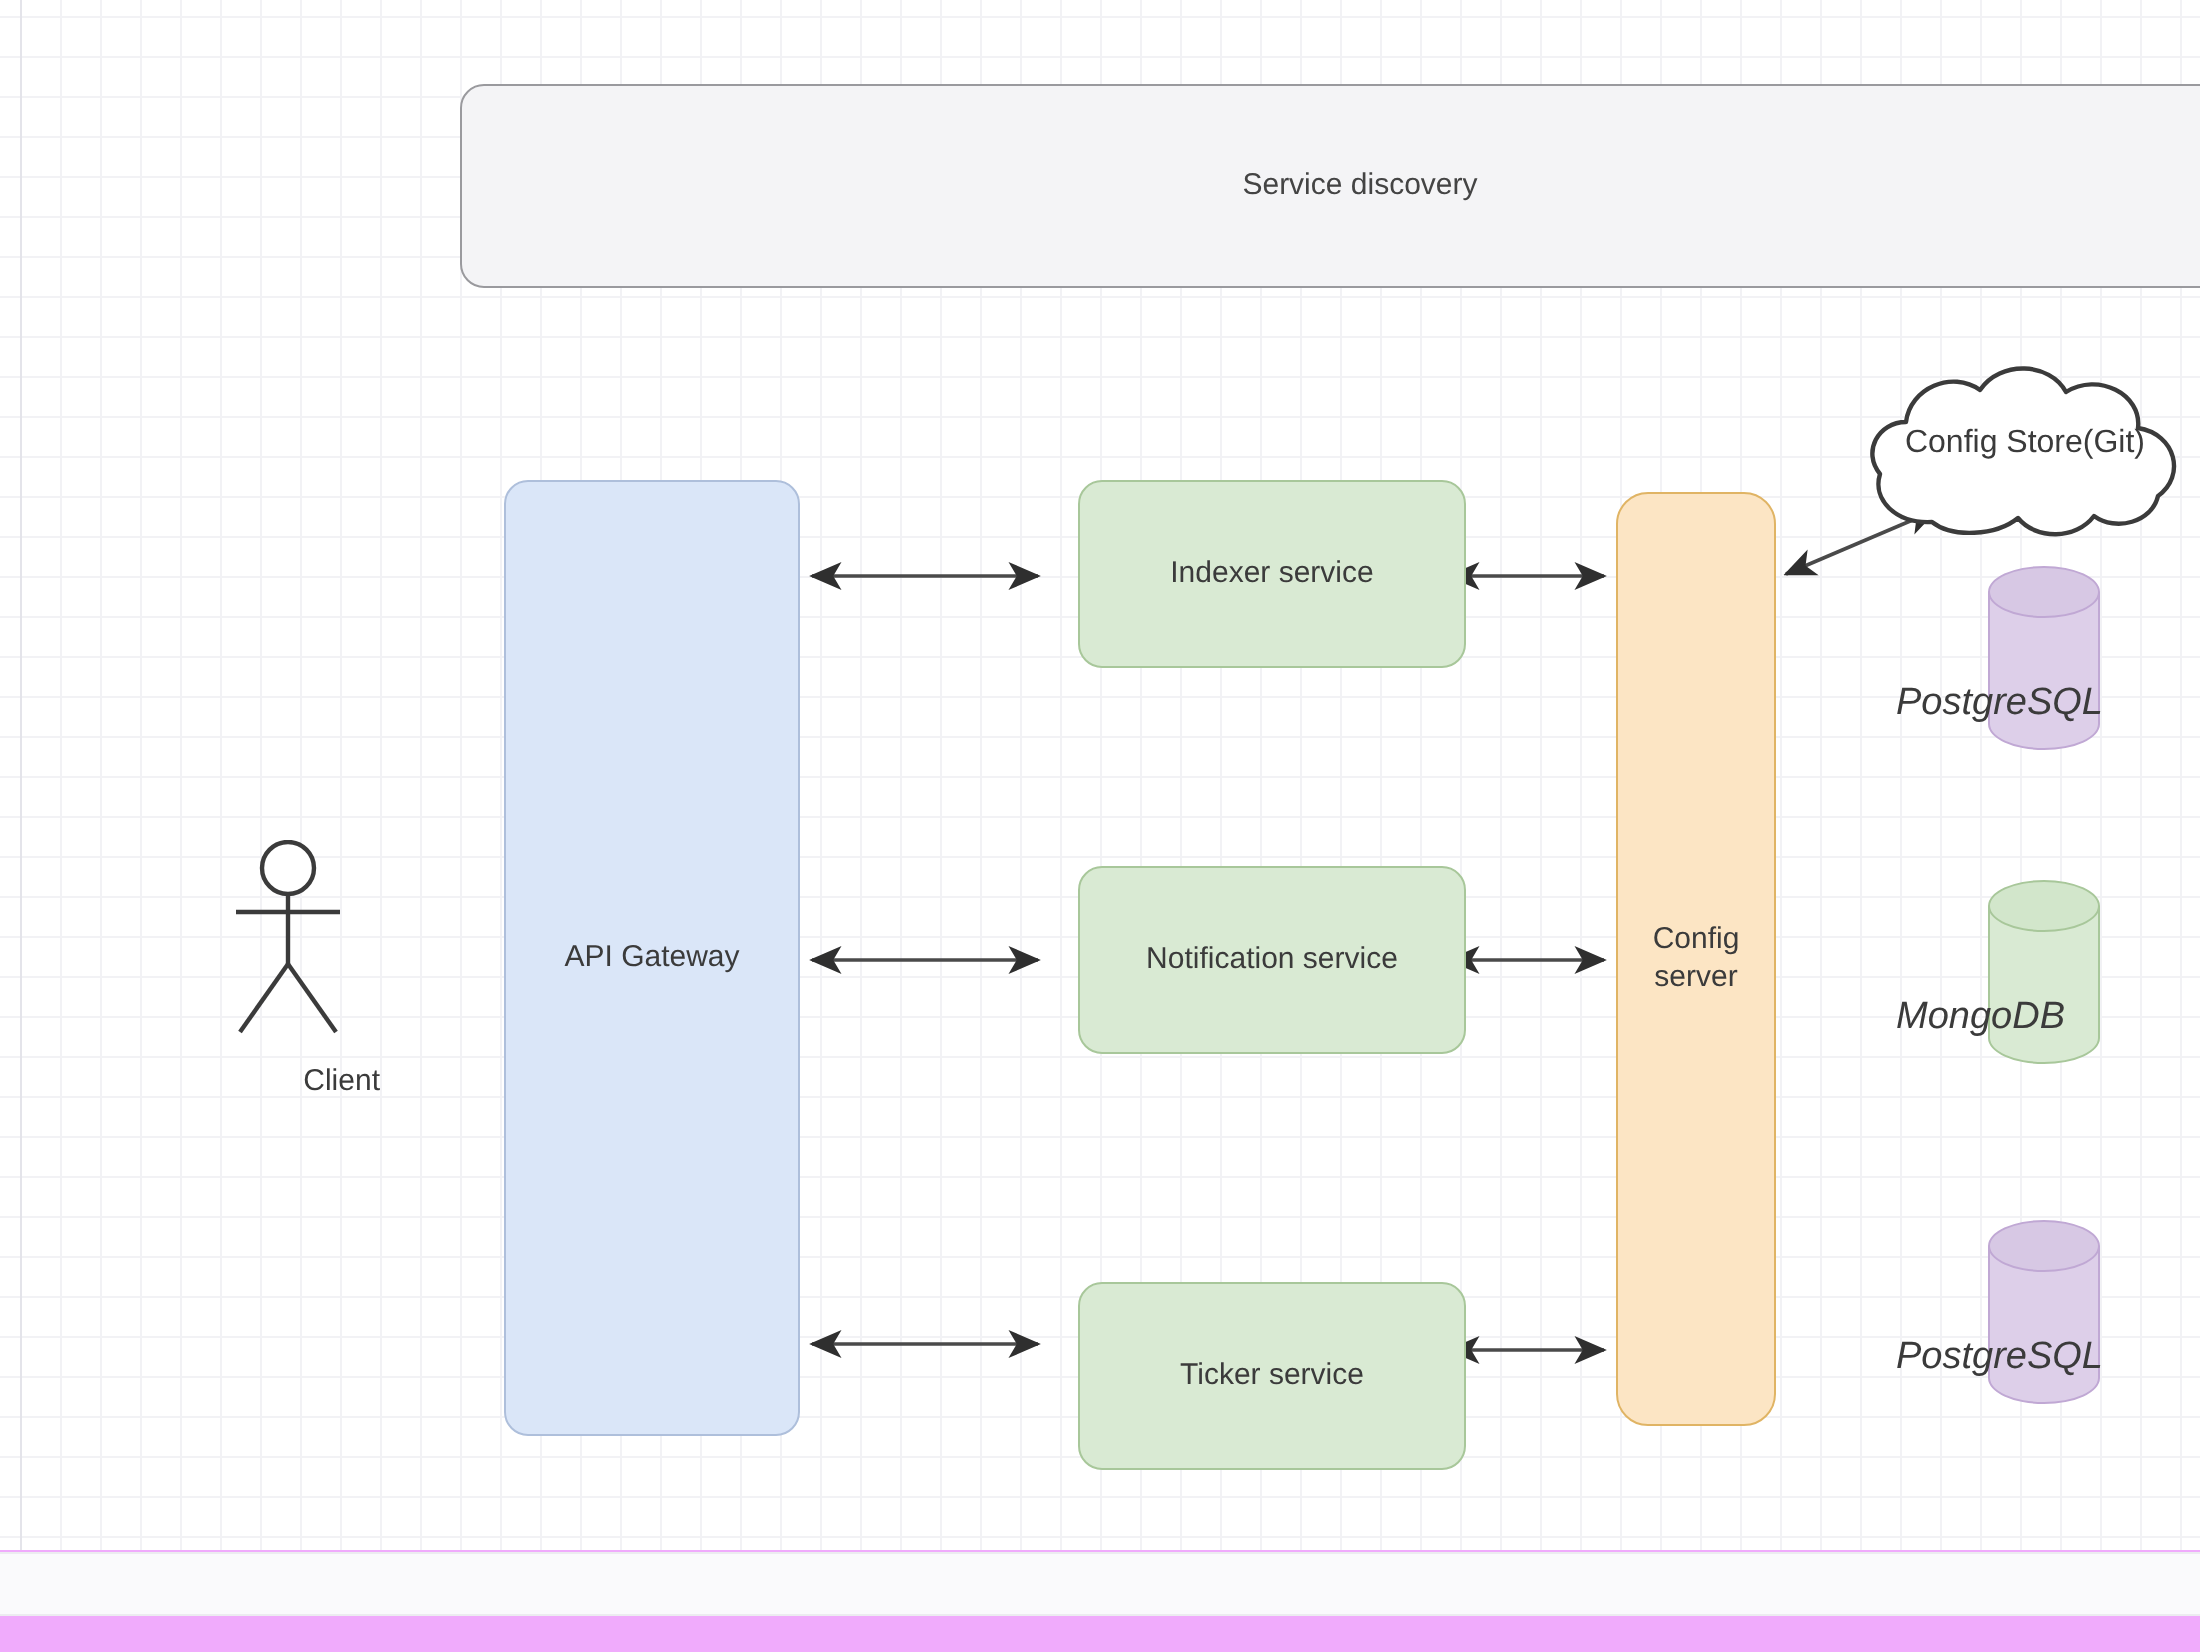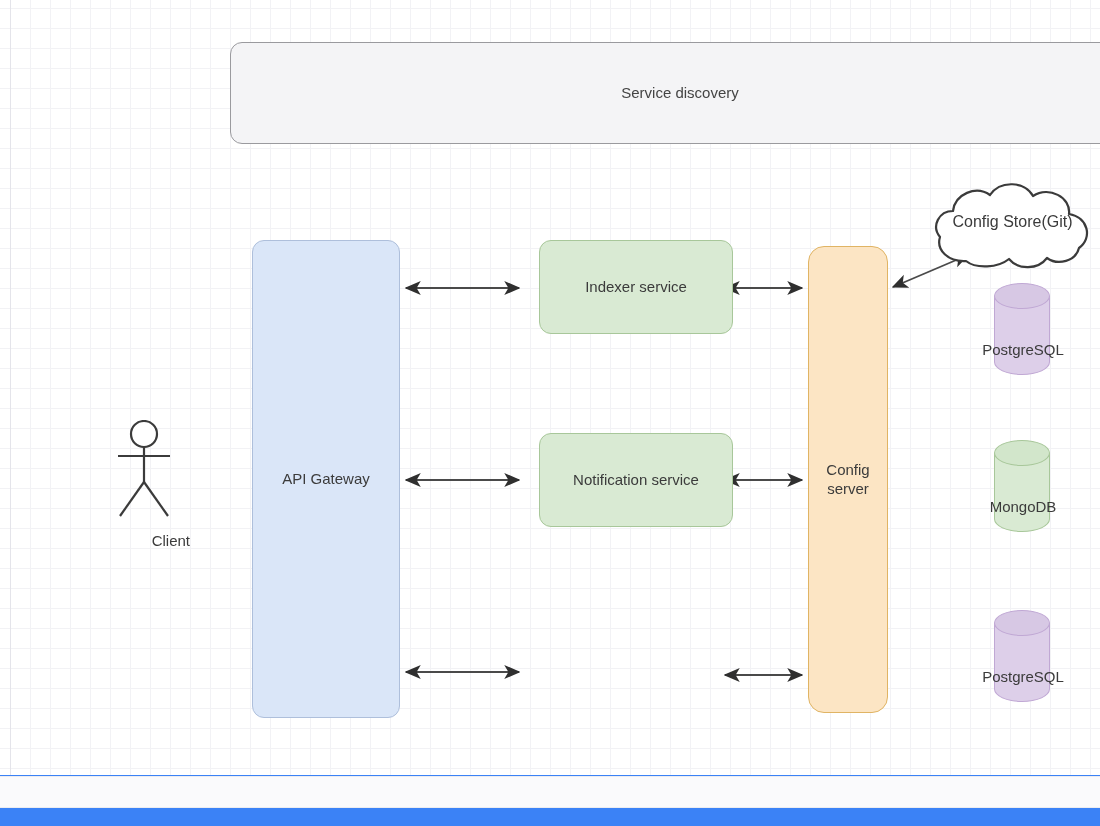--- a/index.html
+++ b/index.html
@@ -7,21 +7,21 @@
     margin: 0;
     padding: 0;
     background: #ffffff;
     font-family: "Liberation Sans", sans-serif;
   }
   #canvas-root {
     position: relative;
     width: 1100px;
     height: 826px;
     overflow: hidden;
-    background: #3b82f6;
+    background: #f0abfc;
   }
   
   #grid-bg {
     position: absolute;
     left: 0; top: 0;
     width: 1100px;
     height: 775px;
     background-color: #ffffff;
     background-image:
       linear-gradient(to right, #f2f2f5 1px, transparent 1px),
@@ -135,24 +135,25 @@
   .cyl-purple .cyl-top { background: #d7c8e4; border: 1.3px solid #c0a8d4; }
   .cyl-purple .cyl-bottom { background: #ddcfe9; border: 1.3px solid #c0a8d4; }
   .cyl-green .cyl-body { background: #d9ead3; border-left: 1.3px solid #a8c79a; border-right: 1.3px solid #a8c79a; }
   .cyl-green .cyl-top { background: #d2e6cb; border: 1.3px solid #a8c79a; }
   .cyl-green .cyl-bottom { background: #d9ead3; border: 1.3px solid #a8c79a; }
 
   .db-label {
     position: absolute;
     left: 0;
     width: 150px;
-    text-align: center;
-    font-size: 15px;
+    text-align: left;
+    font-size: 19px;
     color: #3b3b3b;
     top: 58px;
+    font-style: italic;
   }
 
   
   #config-store-cloud {
     position: absolute;
     left: 930px; top: 178px;
     width: 165px; height: 95px;
   }
   #config-store-label {
     position: absolute;
@@ -230,20 +231,23 @@
   </div>
 
   <div class="node service-box" id="indexer-service">
     <span>Indexer service</span>
   </div>
 
   <div class="node service-box" id="notification-service">
     <span>Notification service</span>
   </div>
 
+  <div class="node service-box" id="ticker-service">
+    <span>Ticker service</span>
+  </div>
 
   <div class="node" id="config-server">
     <span>
       <span>Config</span><br>
       <span>server</span>
     </span>
   </div>
 
   <svg id="config-store-cloud" viewBox="0 0 165 95" xmlns="http://www.w3.org/2000/svg">
     <path d="M36,83 C18,84 6,72 10,59 C1,48 9,33 23,33 C25,16 46,7 60,17

